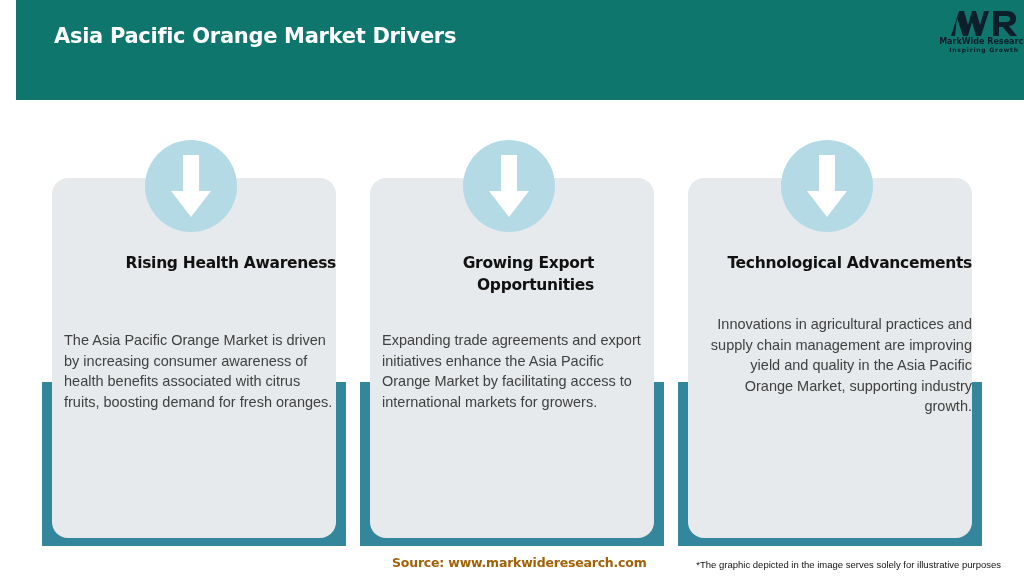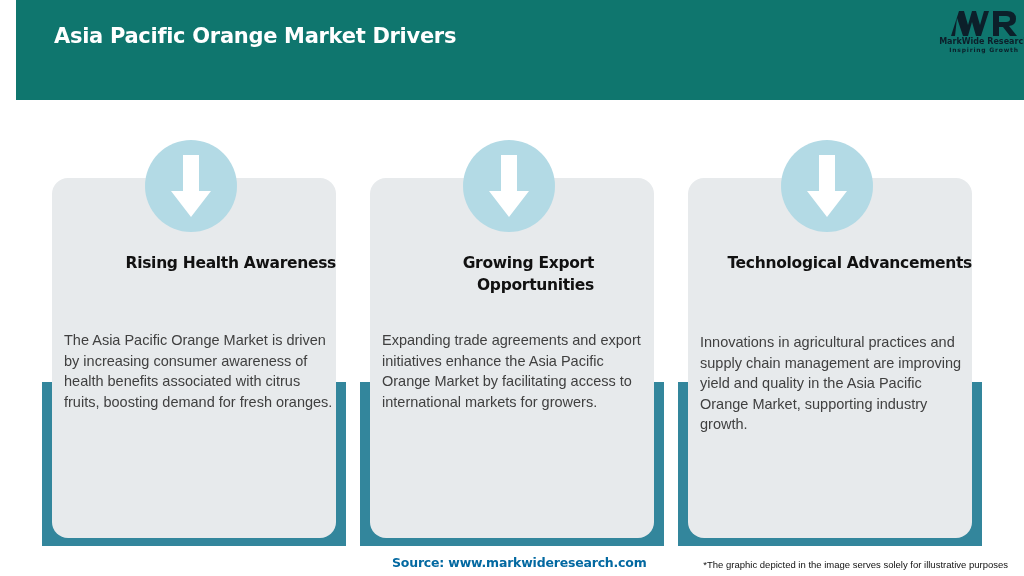--- a/index.html
+++ b/index.html
@@ -47,24 +47,24 @@
     font-size: 15.5px; line-height: 22px; color: #111111; letter-spacing: -0.3px;
   }
   .card-body {
     position: absolute; left: 22px; width: 272px;
     font-family: "Liberation Sans", sans-serif;
     font-size: 14.5px; line-height: 20.5px; color: #404040;
   }
   .source {
     position: absolute; left: 392px; top: 555px;
     font-family: "DejaVu Sans", sans-serif; font-weight: bold;
-    font-size: 12.5px; color: #0369a1; letter-spacing: -0.2px;
+    font-size: 12.5px; color: #a16207; letter-spacing: -0.2px;
   }
   .disclaimer {
-    position: absolute; right: 16px; top: 559px;
+    position: absolute; right: 23px; top: 559px;
     font-family: "Liberation Sans", sans-serif;
     font-size: 9.5px; color: #111111; margin-left: 12px;
   }
 </style>
 </head>
 <body>
 
 <div class="header">
   <div class="title">Asia Pacific Orange Market Drivers</div>
   <div class="logo">
@@ -103,17 +103,17 @@
 
 <div class="panel" style="left:678px;">
   <div class="backing"></div>
   <div class="card"></div>
   <div class="icon-circle">
     <svg width="40" height="62" viewBox="0 0 40 62">
         <path d="M12 0 H28 V36 H40 L20 62 L0 36 H12 Z" fill="#ffffff"></path>
       </svg>
   </div>
   <div class="card-title" style="top:112px;">Technological Advancements</div>
-  <div class="card-body" style="top:192px;">Innovations in agricultural practices and supply chain management are improving yield and quality in the Asia Pacific Orange Market, supporting industry growth.</div>
+  <div class="card-body" style="top:174px;text-align:right;">Innovations in agricultural practices and supply chain management are improving yield and quality in the Asia Pacific Orange Market, supporting industry growth.</div>
 </div>
 
 <div class="source">Source: www.markwideresearch.com</div>
 <div class="disclaimer">*The graphic depicted in the image serves solely for illustrative purposes</div>
 
 </body></html>

